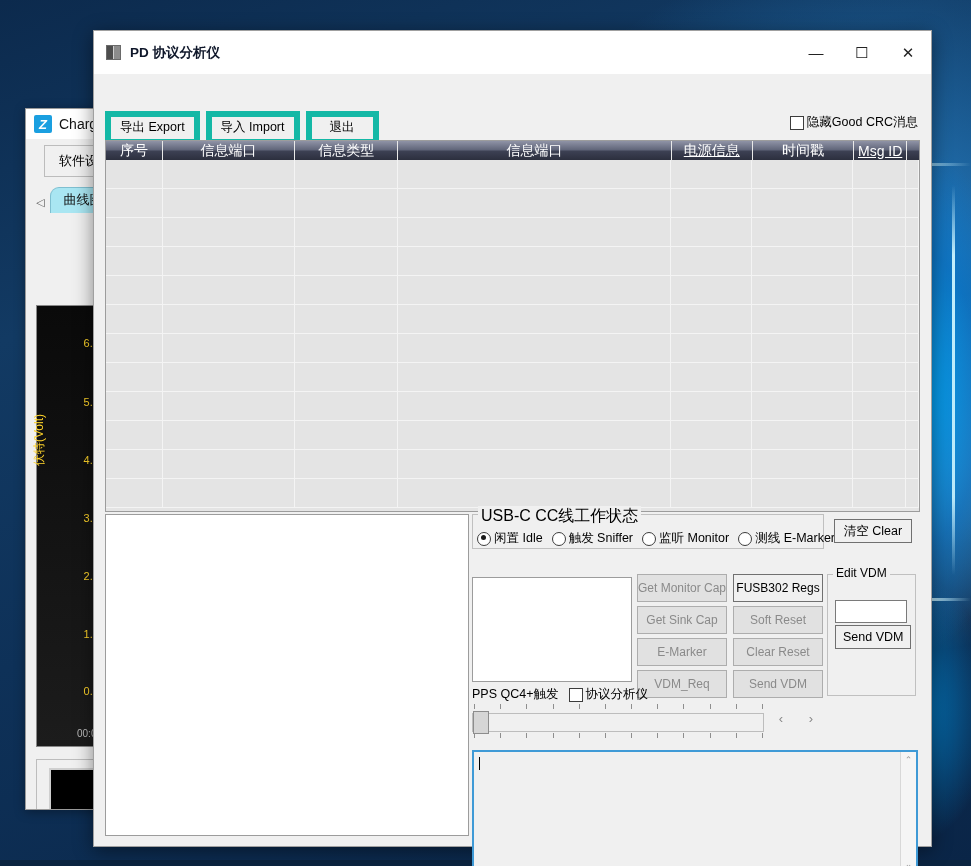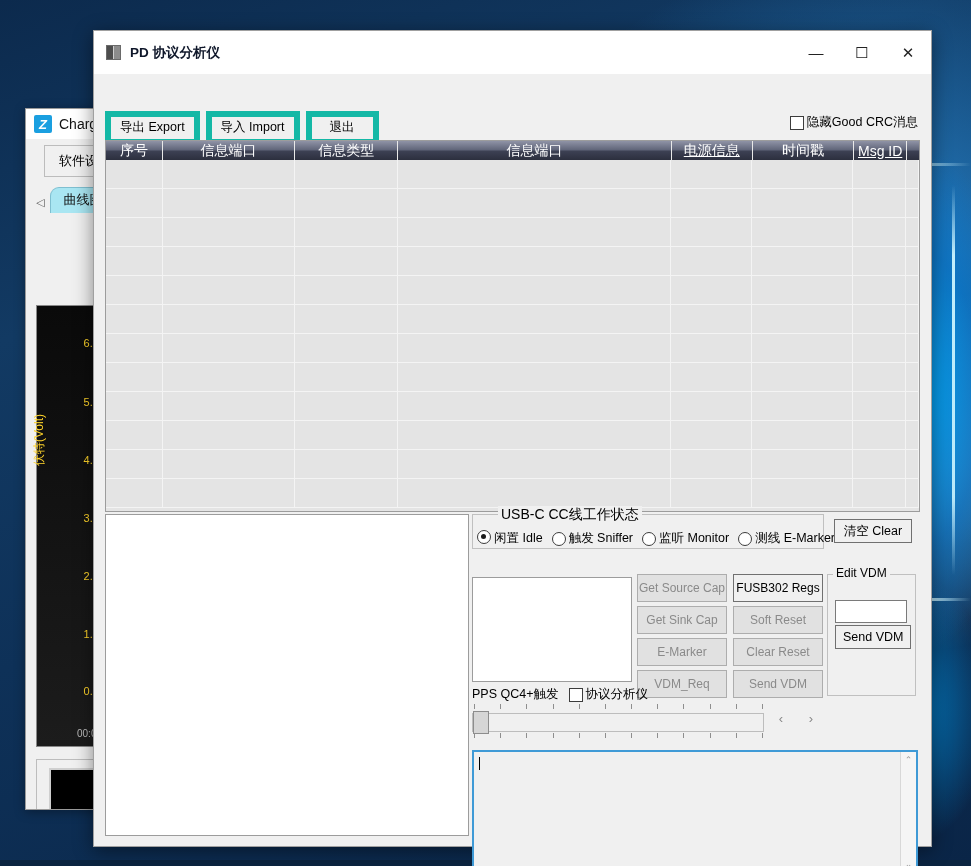--- a/index.html
+++ b/index.html
@@ -107,21 +107,21 @@
   .th:last-child{border-right:none;}
   #tbody{position:relative;height:345px;background:#e4e4e4;}
   .trow{height:28px;border-bottom:1px solid #f4f4f4;display:flex;}
   .tcell{border-right:1px solid #f4f4f4;height:100%;}
 
   
   #leftpanel{position:absolute;left:11px;top:440px;width:362px;height:320px;background:#fff;border:1px solid #9c9c9c;}
 
   
   #ccgroup{position:absolute;left:378px;top:440px;width:350px;height:33px;border:1px solid #c0c0c0;}
-  #cclegend{position:absolute;left:384px;top:432px;background:#f0f0f0;padding:0 3px;font-size:14px;margin-left:20px;}
+  #cclegend{position:absolute;left:384px;top:432px;background:#f0f0f0;padding:0 3px;font-size:16px;}
   #ccradios{position:absolute;left:383px;top:456px;display:flex;gap:9px;align-items:center;font-size:12.5px;white-space:nowrap;}
   .rb{width:12px;height:12px;border:1px solid #3c3c3c;border-radius:50%;background:#fff;display:inline-block;margin-right:3px;position:relative;vertical-align:-2px;}
   .rb.on::after{content:"";position:absolute;left:2.5px;top:2.5px;width:5px;height:5px;border-radius:50%;background:#1a1a1a;}
 
   #pdolabel{position:absolute;left:378px;top:485px;font-size:12.5px;white-space:nowrap;}
   #pdolist{position:absolute;left:378px;top:503px;width:158px;height:103px;background:#fff;border:1px solid #9c9c9c;}
 
   #btngrid{position:absolute;left:543px;top:500px;width:186px;display:grid;grid-template-columns:90px 90px;gap:4px 6px;}
   .gbtn{
     height:26px;border:1px solid #adadad;background:#e1e1e1;color:#8a8a8a;
@@ -370,42 +370,42 @@
             <div class="tcell" style="width: 12px;"></div>
           </div>
         </div>
     </div>
 
     <div id="leftpanel"></div>
 
     <div id="ccgroup"></div>
     <div id="cclegend">USB-C CC线工作状态</div>
     <div id="ccradios">
-        <label style="display: flex; align-items: flex-start;">
+        <label style="display: flex; align-items: center;">
           <span class="rb on"></span>
           <span>闲置 Idle</span>
         </label>
         <label style="display: flex; align-items: center;">
           <span class="rb"></span>
           <span>触发 Sniffer</span>
         </label>
         <label style="display: flex; align-items: center;">
           <span class="rb"></span>
           <span>监听 Monitor</span>
         </label>
         <label style="display: flex; align-items: center;">
           <span class="rb"></span>
           <span>测线 E-Marker</span>
         </label>
       </div>
 
     <div id="pdolist"></div>
 
     <div id="btngrid">
-        <div class="gbtn">Get Source Cap</div>
+        <div class="gbtn">Get Monitor Cap</div>
         <div class="gbtn enabled">FUSB302 Regs</div>
         <div class="gbtn">Get Sink Cap</div>
         <div class="gbtn">Soft Reset</div>
         <div class="gbtn">E-Marker</div>
         <div class="gbtn">Clear Reset</div>
         <div class="gbtn">VDM_Req</div>
         <div class="gbtn">Send VDM</div>
       </div>
 
     <div id="ppslabel">

